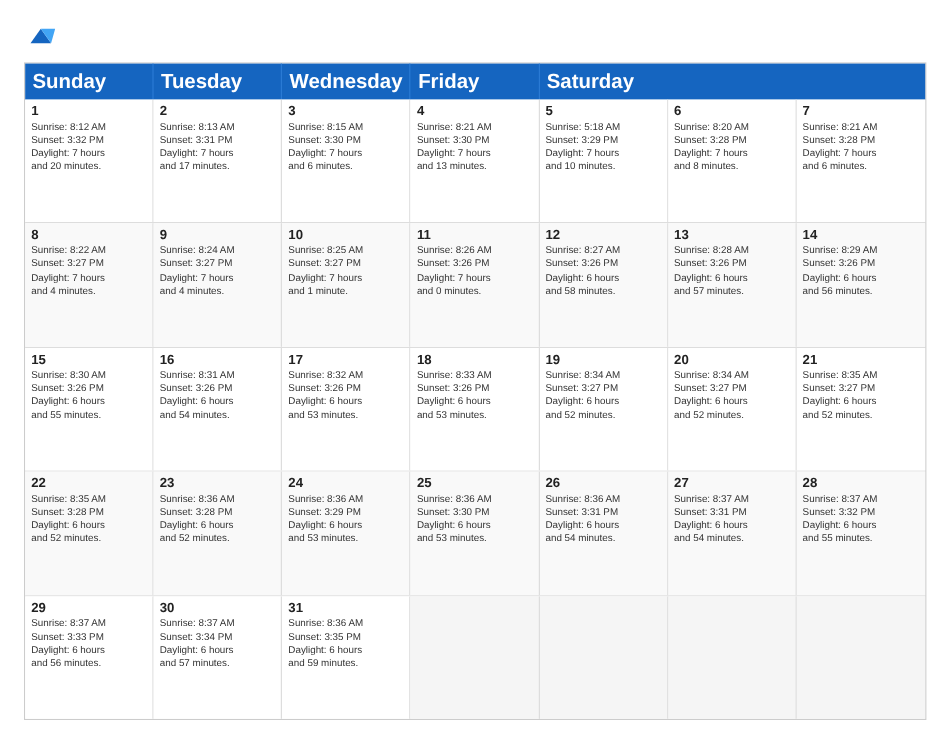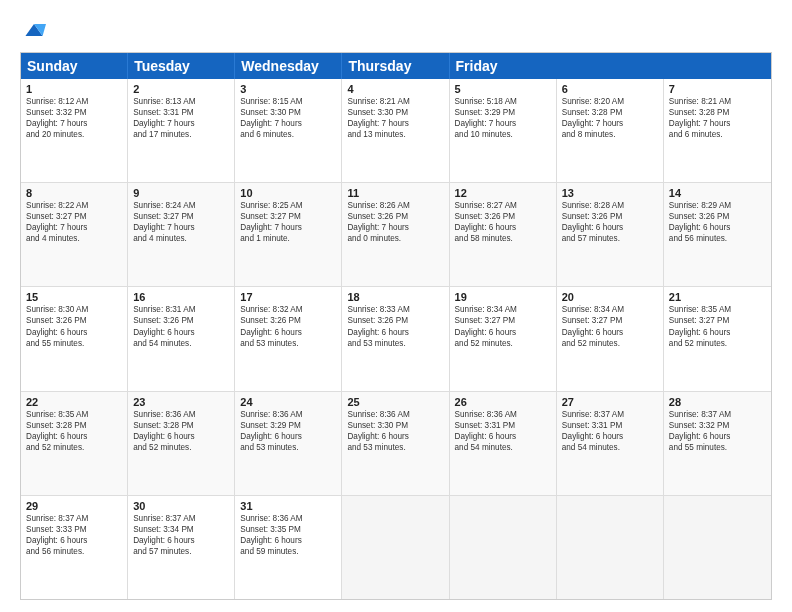--- a/index.html
+++ b/index.html
@@ -51,21 +51,21 @@
       flex-direction: column;
       border: 1px solid #ccc;
     }
     .cal-header-row {
       display: grid;
       grid-template-columns: repeat(7, 1fr);
       background: #1565C0;
     }
     .cal-header-cell {
       color: #fff;
-      font-size: 14px;
+      font-size: 17px;
       font-weight: bold;
       padding: 5px 6px;
       text-align: left;
       border-right: 1px solid #2a7ad4;
     }
     .cal-header-cell:last-child { border-right: none; }
     .cal-body {
       flex: 1;
       display: flex;
       flex-direction: column;
@@ -125,22 +125,22 @@
       <div class="main-title"></div>
       <div class="subtitle"></div>
     </div>
   </div>
 
   <div class="calendar">
     <div class="cal-header-row">
     <div class="cal-header-cell">Sunday</div>
         <div class="cal-header-cell">Tuesday</div>
         <div class="cal-header-cell">Wednesday</div>
-        <div class="cal-header-cell">Thursday</div>
         <div class="cal-header-cell">Friday</div>
+        <div class="cal-header-cell">Saturday</div>
       </div>
     <div class="cal-body">
     <div class="cal-week">
           <div class="cal-cell">
             <span class="day-num">1</span>
             <span class="cell-line">Sunrise: 8:12 AM</span>
             <span class="cell-line">Sunset: 3:32 PM</span>
             <span class="cell-line">Daylight: 7 hours</span>
             <span class="cell-line">and 20 minutes.</span>
           </div>

